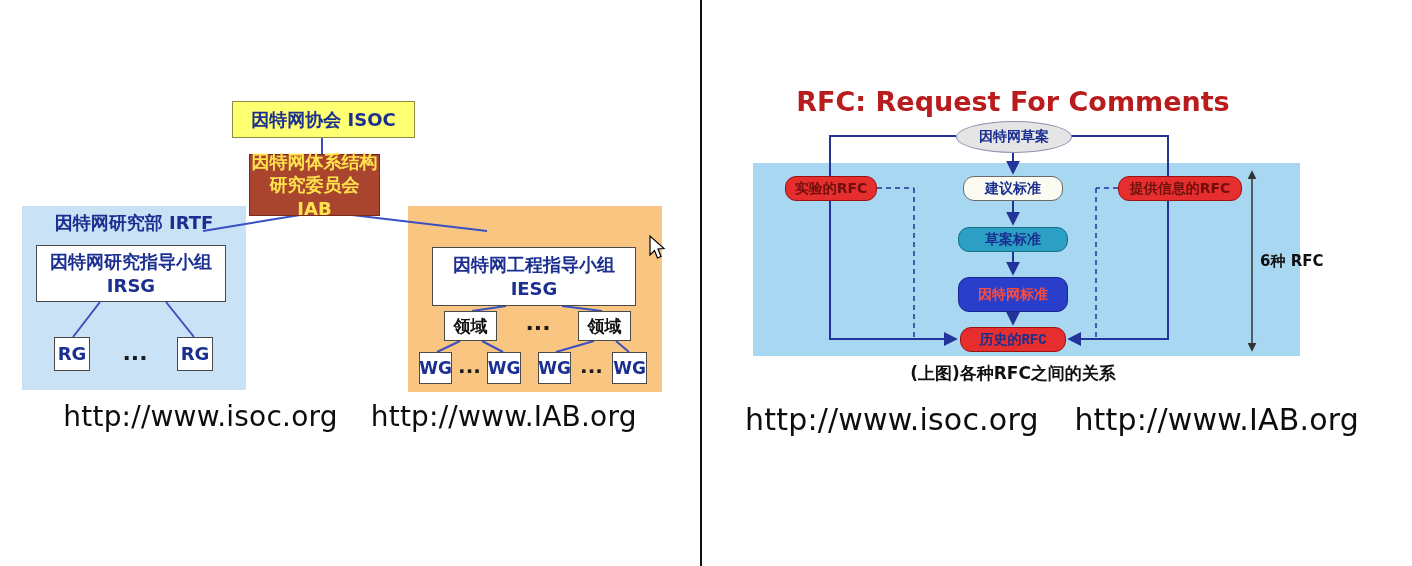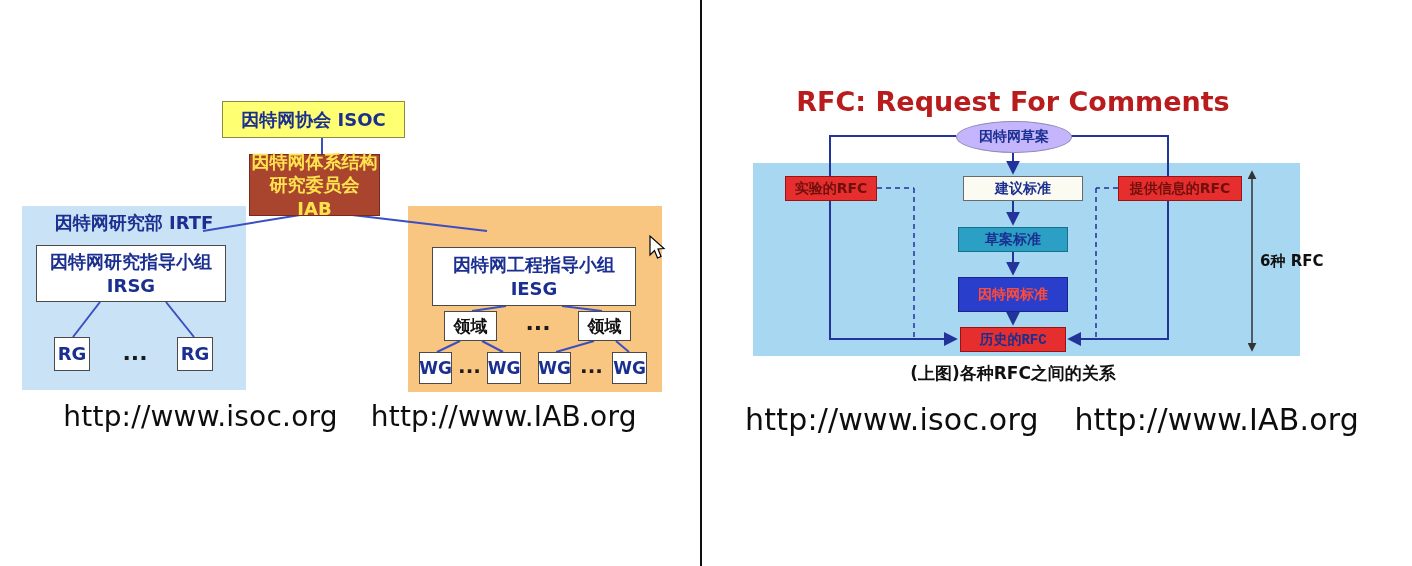--- a/index.html
+++ b/index.html
@@ -19,29 +19,29 @@
   .iabbox{background:var(--iab-red);border:1px solid #7a2a1c;color:#ffe34d;}
   .paneltitle{position:absolute;z-index:2;text-align:center;font-weight:bold;color:var(--navy);}
   .dots{position:absolute;z-index:2;font-weight:bold;color:#1b1b1b;text-align:center;}
   .url{
     position:absolute;z-index:2;color:#0d0d0d;white-space:nowrap;text-align:center;
     letter-spacing:0.2px;
   }
   .rfc-title{position:absolute;z-index:2;font-weight:bold;color:#b91c1c;text-align:center;}
   .flowbox{
     position:absolute;z-index:2;box-sizing:border-box;display:flex;align-items:center;
-    justify-content:center;text-align:center;font-size:14px;font-weight:bold;
+    justify-content:center;text-align:center;font-size:14px;font-weight:bold;border-radius:11px;
   }
   .redbox{background:var(--red-box);border:1px solid #9c1212;color:#70100c;}
   .redbox.navytext{color:var(--navy);}
   .proposedbox{background:#fbfbf2;border:1px solid #6a6a6a;color:var(--navy);}
   .tealbox{background:var(--teal-box);border:1px solid #157089;color:var(--navy);}
   .bluebox{background:var(--blue-box);border:1px solid #18258a;color:#ff4b38;}
   .ellipse{
-    position:absolute;z-index:2;border-radius:50%;background:#c4b5fd;border:1px solid #8f8fb2;
+    position:absolute;z-index:2;border-radius:50%;background:#e5e5e5;border:1px solid #8f8fb2;
     display:flex;align-items:center;justify-content:center;color:var(--navy);
     font-size:14px;font-weight:bold;
   }
   .caption{position:absolute;z-index:2;font-weight:bold;color:#101010;text-align:center;}
   .sixkinds{position:absolute;z-index:2;color:#101010;font-size:15px;font-weight:bold;white-space:nowrap;}
   .divider{position:absolute;z-index:3;background:#0f0f0f;}
 </style>
 </head>
 <body>
 
@@ -93,21 +93,21 @@
 
     <g>
       <line x1="1252" y1="172" x2="1252" y2="350" stroke="#333333" stroke-width="1.5" marker-start="url(#arrDark)" marker-end="url(#arrDark)"></line>
     </g>
 
     <g>
       <polygon points="650,236 650,255 654.5,250.5 657.5,258 661,256.5 658,249 664,248.5" fill="#ffffff" stroke="#000000" stroke-width="1.2"></polygon>
     </g>
   </svg>
 
-  <div class="box yellowbox" style="left:222px;top:101px;width:183px;height:37px;font-size:18px;text-align:center;">
+  <div class="box yellowbox" style="left:232px;top:101px;width:183px;height:37px;font-size:18px;text-align:center;">
     <span>因特网协会 ISOC</span>
   </div>
 
   <div class="box iabbox" style="left:249px;top:154px;width:131px;height:62px;font-size:18px;">
     <span>因特网体系结构</span>
     <span>研究委员会 IAB</span>
   </div>
 
   <div class="paneltitle" style="left:22px;top:211px;width:224px;font-size:18px;">
     <span>因特网研究部 IRTF</span>
@@ -175,21 +175,21 @@
   </div>
 
   <div class="ellipse" style="left:956px;top:121px;width:114px;height:30px;">
     <span>因特网草案</span>
   </div>
 
   <div class="flowbox redbox" style="left:785px;top:176px;width:92px;height:25px;">
     <span>实验的RFC</span>
   </div>
 
-  <div class="flowbox proposedbox" style="left:963px;top:176px;width:120px;height:25px;align-items:center;">
+  <div class="flowbox proposedbox" style="left:963px;top:176px;width:100px;height:25px;align-items:center;">
     <span>建议标准</span>
   </div>
 
   <div class="flowbox redbox" style="left:1118px;top:176px;width:124px;height:25px;">
     <span>提供信息的RFC</span>
   </div>
 
   <div class="flowbox tealbox" style="left:958px;top:227px;width:110px;height:25px;">
     <span>草案标准</span>
   </div>

